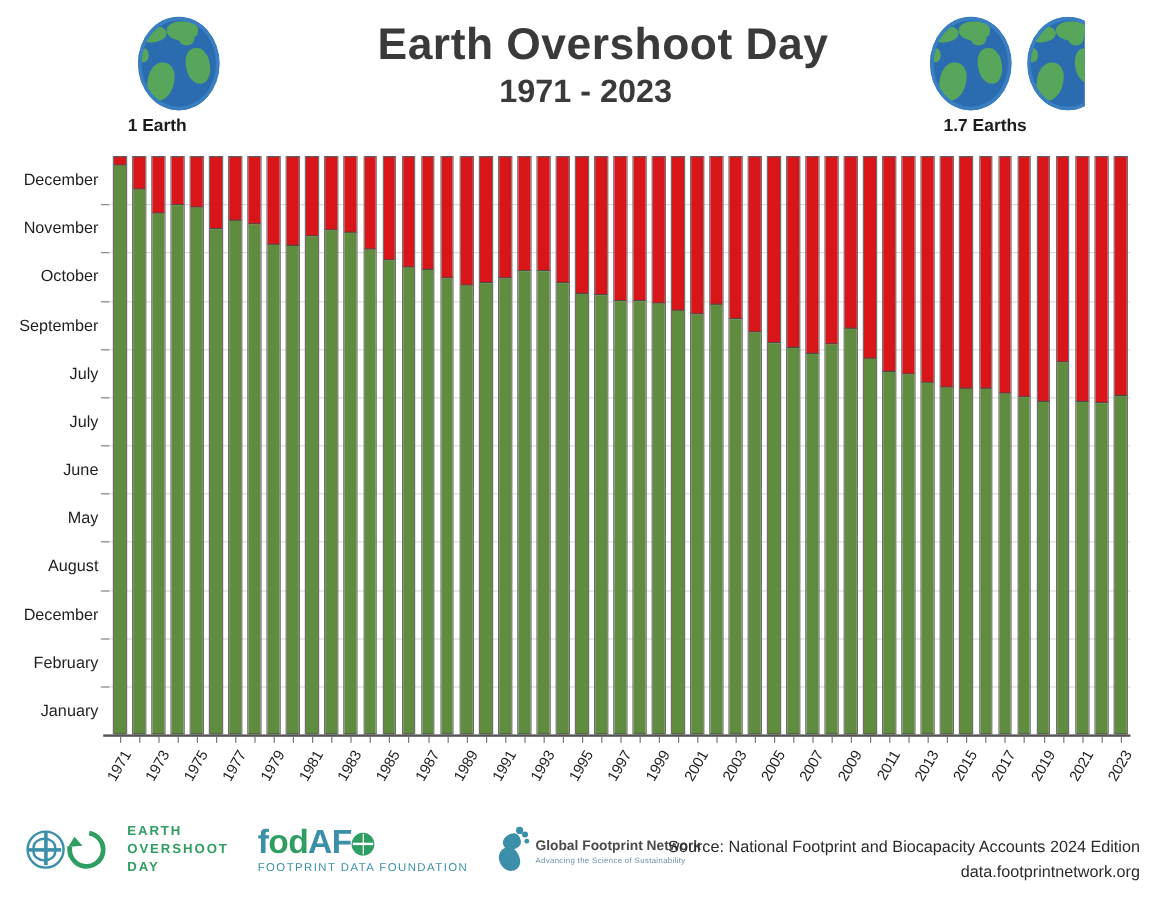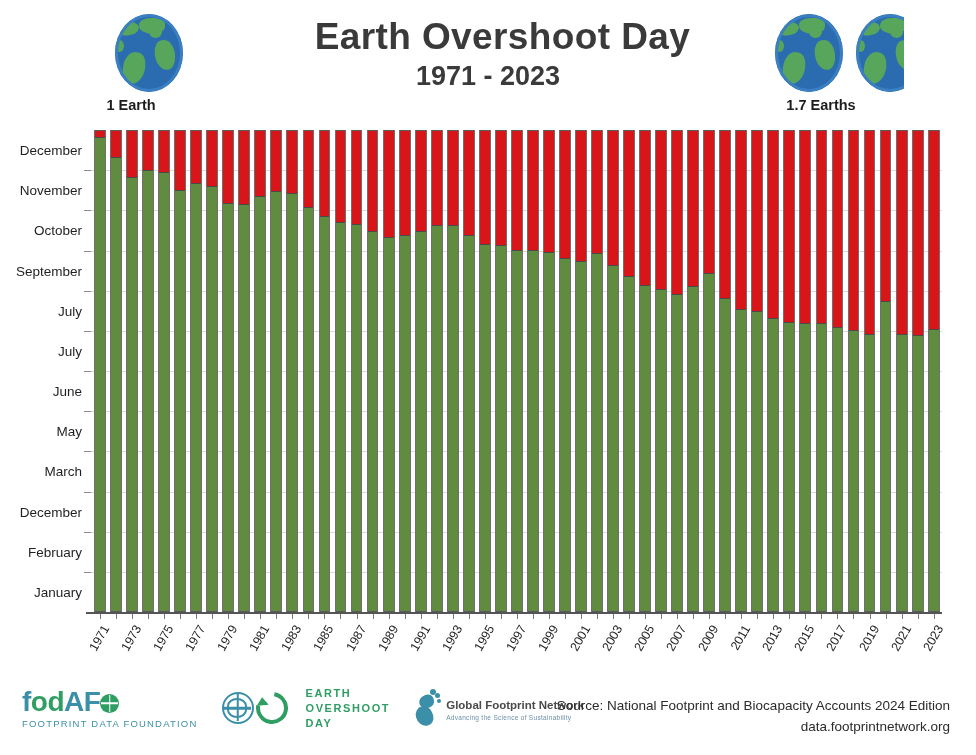--- a/index.html
+++ b/index.html
@@ -347,21 +347,21 @@
     <div class="earth-caption">1.7 Earths</div>
   </div>
 
 </div>
 
 <div id="plot-wrap">
   <div id="y-axis">
       <div class="ytick-label" style="top: 461.917px;">January</div>
       <div class="ytick-label" style="top: 421.75px;">February</div>
       <div class="ytick-label" style="top: 381.583px;">December</div>
-      <div class="ytick-label" style="top: 341.417px;">March</div>
+      <div class="ytick-label" style="top: 341.417px;">August</div>
       <div class="ytick-label" style="top: 301.25px;">May</div>
       <div class="ytick-label" style="top: 261.083px;">June</div>
       <div class="ytick-label" style="top: 220.917px;">July</div>
       <div class="ytick-label" style="top: 180.75px;">July</div>
       <div class="ytick-label" style="top: 140.583px;">September</div>
       <div class="ytick-label" style="top: 100.417px;">October</div>
       <div class="ytick-label" style="top: 60.25px;">November</div>
       <div class="ytick-label" style="top: 20.0833px;">December</div>
     </div>
   <div id="gridlines">
@@ -895,36 +895,36 @@
       <div class="xcol">
         <div class="xtick"></div>
         <div class="xlabel">2023</div>
       </div>
     </div>
 </div>
 
 <div id="footer">
   <div id="logos">
 
-    <div id="fodafo-logo">
-      <div class="fodafo-word"><span>f</span><span class="g">od</span><span>AF</span><span class="fodafo-ico"></span></div>
-      <div class="fodafo-sub">FOOTPRINT DATA FOUNDATION</div>
-    </div>
-
     <div id="eod-logo">
       <span class="eod-mark">
         <span class="eod-globe-ico"></span>
         <span class="eod-ellipse"></span>
         <span class="eod-arrow"></span>
       </span>
       <span class="eod-text">
         <span>EARTH</span><br>
         <span>OVERSHOOT</span><br>
         <span>DAY</span>
       </span>
+    </div>
+
+    <div id="fodafo-logo">
+      <div class="fodafo-word"><span>f</span><span class="g">od</span><span>AF</span><span class="fodafo-ico"></span></div>
+      <div class="fodafo-sub">FOOTPRINT DATA FOUNDATION</div>
     </div>
 
     <div id="gfn-logo">
       <span class="gfn-foot">
         <span class="pad heel"></span>
           <span class="pad ball"></span>
         <span class="pad t1"></span>
           <span class="pad t2"></span>
           <span class="pad t3"></span>
       </span>

